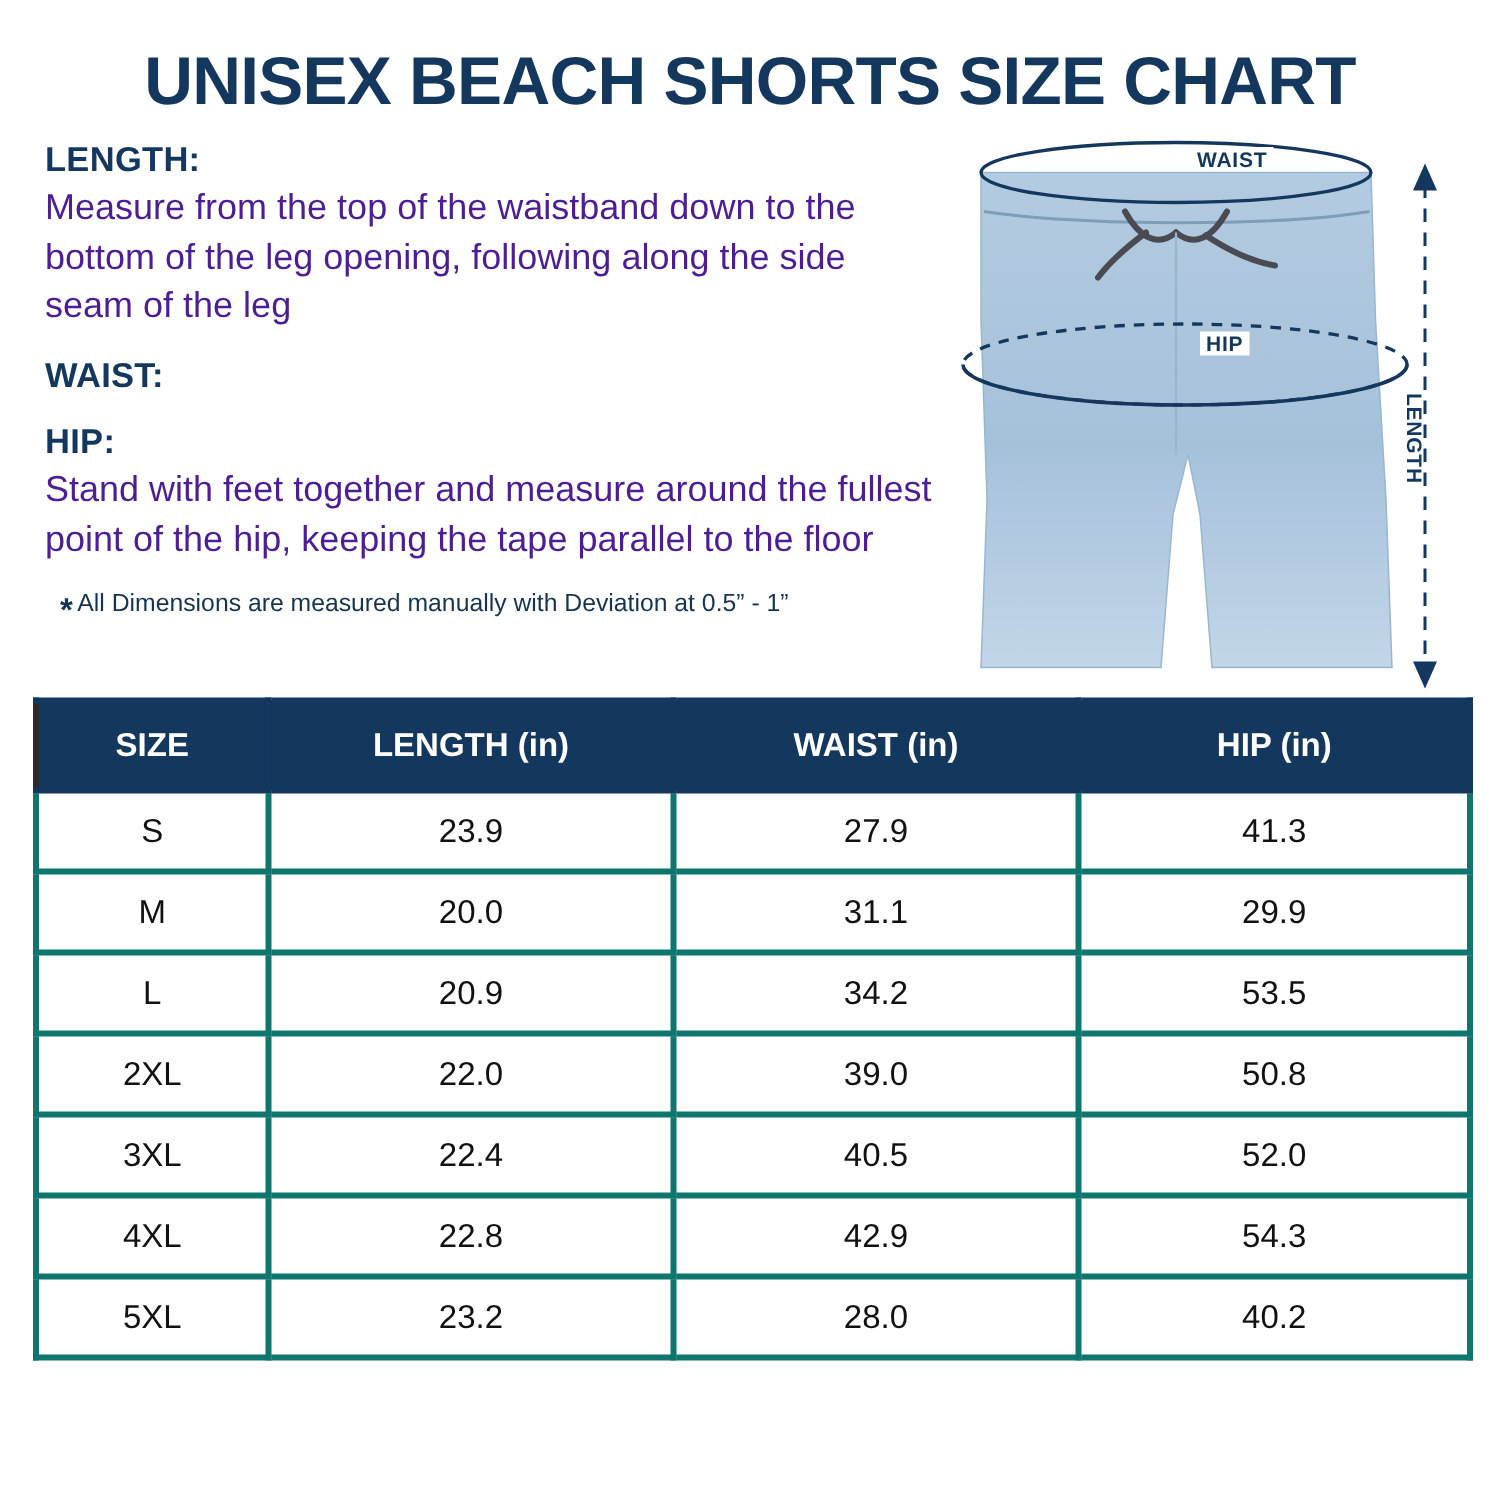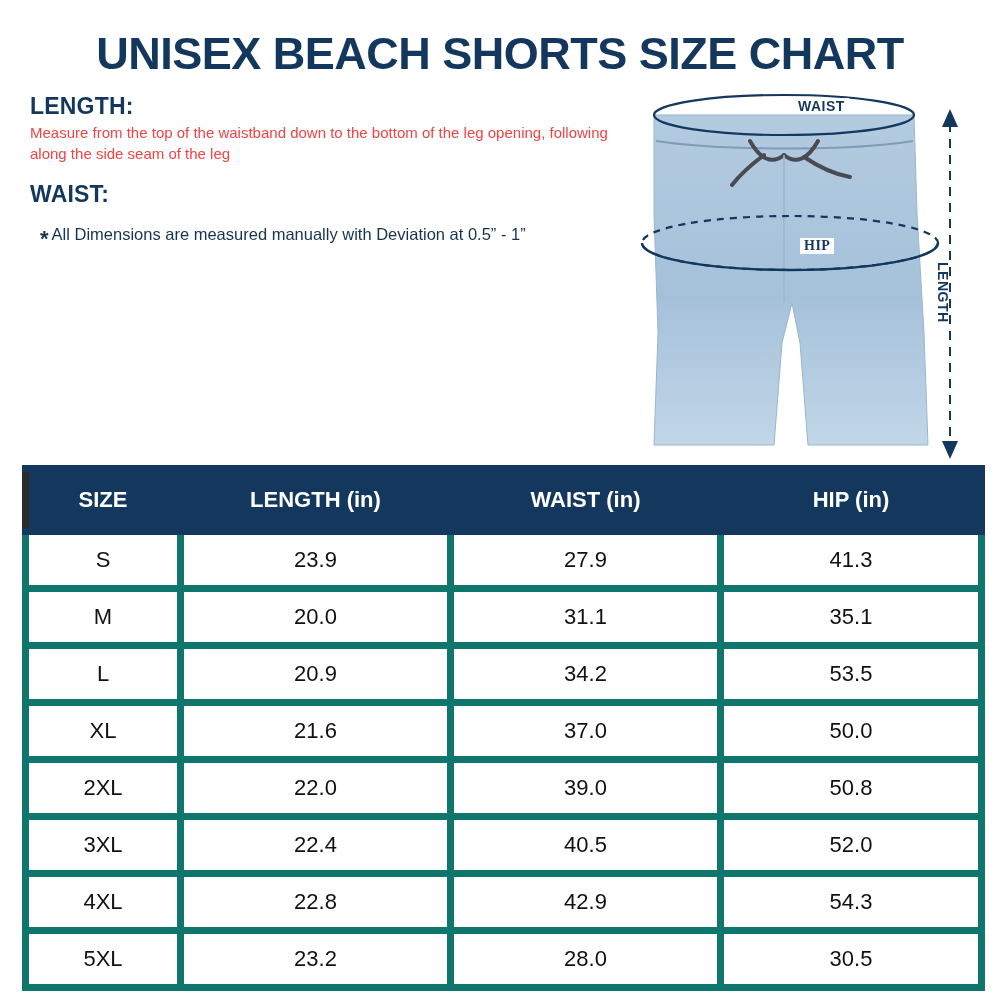--- a/index.html
+++ b/index.html
@@ -47,23 +47,23 @@
     margin-bottom: 17px;
   }
   .block-head {
     font-size: 23px;
     font-weight: bold;
     color: #14375e;
     margin-bottom: 3px;
     letter-spacing: 0.2px;
   }
   .block-body {
-    font-size: 15px;
+    font-size: 24px;
     line-height: 1.35;
-    color: #ef4444;
+    color: #4c1d95;
   }
   .note {
     font-size: 16.5px;
     color: #16344f;
     margin: 16px 0 10px 10px;
     display: flex;
     align-items: flex-start;
     gap: 3px;
   }
   .note .star {
@@ -86,38 +86,38 @@
   .lbl {
     position: absolute;
     font-size: 14px;
     font-weight: bold;
     letter-spacing: 0.5px;
     color: #14375e;
     background: #ffffff;
     padding: 0 4px;
   }
   .lbl-waist { left: 162px; top: 5px; }
-  .lbl-hip { left: 168px; top: 145px; font-family: Liberation Serif, serif; }
+  .lbl-hip { left: 168px; top: 128px; }
   .lbl-length {
     left: 319px;
     top: 165px;
     transform: rotate(90deg);
     transform-origin: left top;
     background: transparent;
   }
   
   table.size-table {
     border-collapse: collapse;
     width: 956px;
     margin-top: 2px;
     table-layout: fixed;
   }
   table.size-table th,
   table.size-table td {
-    border: 7px solid #0f766e;
+    border: 4px solid #0f766e;
     text-align: center;
     font-size: 22px;
     height: 48px;
     color: #111111;
     font-weight: normal;
   }
   table.size-table thead th {
     background: #14375e;
     color: #ffffff;
     font-size: 22px;
@@ -144,20 +144,24 @@
 
       <div class="block">
         <div class="block-head">LENGTH:</div>
         <div class="block-body">Measure from the top of the waistband down to the bottom of the leg opening, following along the side seam of the leg</div>
       </div>
 
       <div class="block">
         <div class="block-head">WAIST:</div>
       </div>
 
+      <div class="block">
+        <div class="block-head">HIP:</div>
+        <div class="block-body">Stand with feet together and measure around the fullest point of the hip, keeping the tape parallel to the floor</div>
+      </div>
 
       <div class="note">
         <span class="star">*</span>
         <span>All Dimensions are measured manually with Deviation at 0.5” - 1”</span>
       </div>
 
     </div>
 
     <div class="illustration">
       <svg width="360" height="370" viewBox="0 0 360 370" xmlns="http://www.w3.org/2000/svg">
@@ -216,35 +220,29 @@
       <tr>
         <td>S</td>
         <td>23.9</td>
         <td>27.9</td>
         <td>41.3</td>
       </tr>
       <tr>
         <td>M</td>
         <td>20.0</td>
         <td>31.1</td>
-        <td>35.1</td>
+        <td>29.9</td>
       </tr>
       <tr>
         <td>L</td>
         <td>20.9</td>
         <td>34.2</td>
         <td>53.5</td>
       </tr>
       <tr>
-        <td>XL</td>
-        <td>21.6</td>
-        <td>37.0</td>
-        <td>50.0</td>
-      </tr>
-      <tr>
         <td>2XL</td>
         <td>22.0</td>
         <td>39.0</td>
         <td>50.8</td>
       </tr>
       <tr>
         <td>3XL</td>
         <td>22.4</td>
         <td>40.5</td>
         <td>52.0</td>
@@ -252,18 +250,18 @@
       <tr>
         <td>4XL</td>
         <td>22.8</td>
         <td>42.9</td>
         <td>54.3</td>
       </tr>
       <tr>
         <td>5XL</td>
         <td>23.2</td>
         <td>28.0</td>
-        <td>30.5</td>
+        <td>40.2</td>
       </tr>
     </tbody>
   </table>
 
 </div>
 
 </body></html>

